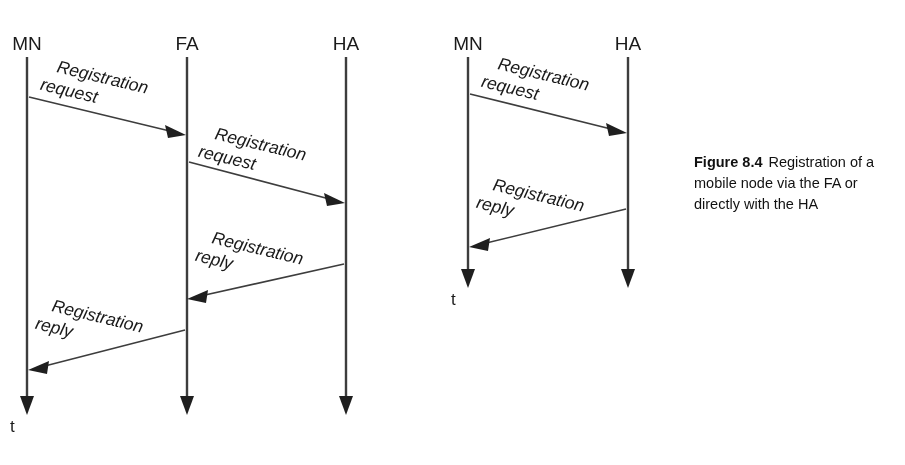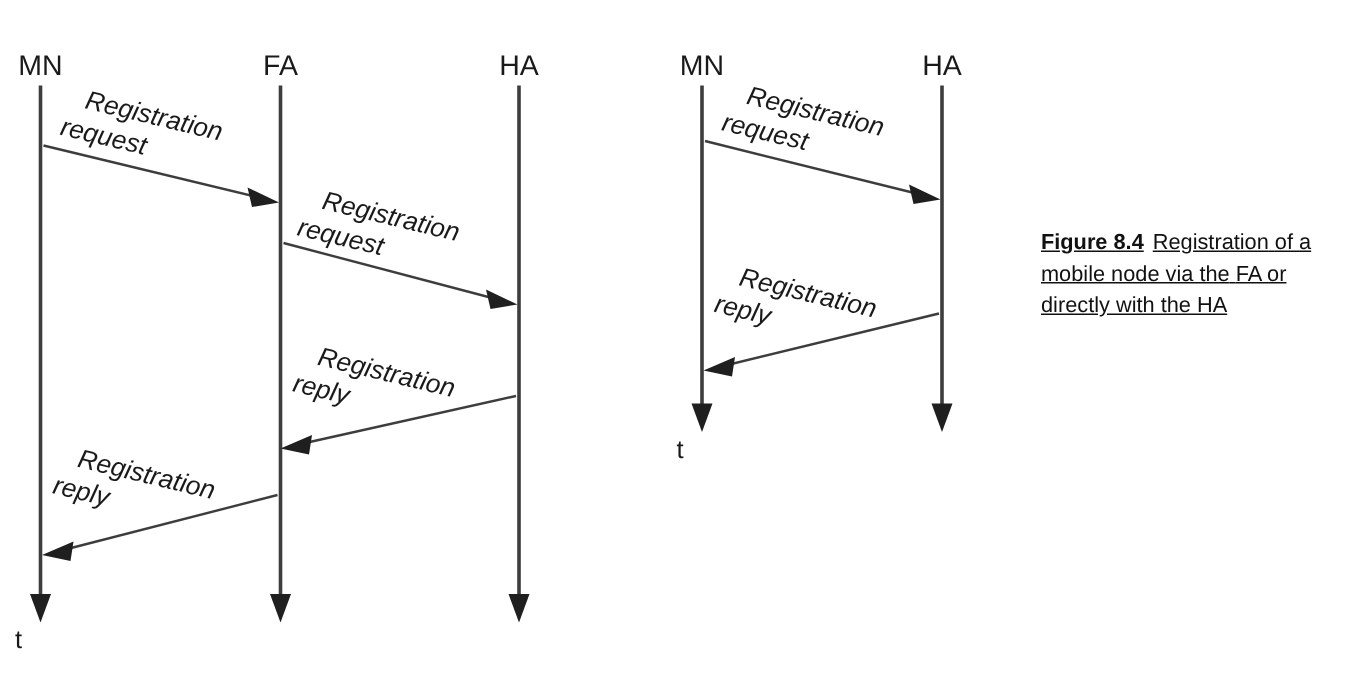--- a/index.html
+++ b/index.html
@@ -23,21 +23,21 @@
   }
   text.msg-label{
     font-family:"Liberation Sans", sans-serif;
     font-size:17.5px;fill:#1a1a1a;
     font-style:italic;
   }
   .caption{
     position:absolute;
     left:694px;top:152px;width:200px;
     font-family:"Liberation Sans", sans-serif;
-    font-size:14.5px;line-height:1.45;color:#111111;text-decoration:underline;
+    font-size:14.5px;line-height:1.45;color:#111111;
   }
   .caption b{font-weight:bold;}
   .caption .cap-sp{display:inline-block;width:6px;}
 </style>
 </head>
 <body>
 
 <div id="root">
 
   <svg class="diagram" viewBox="0 0 905 465">

